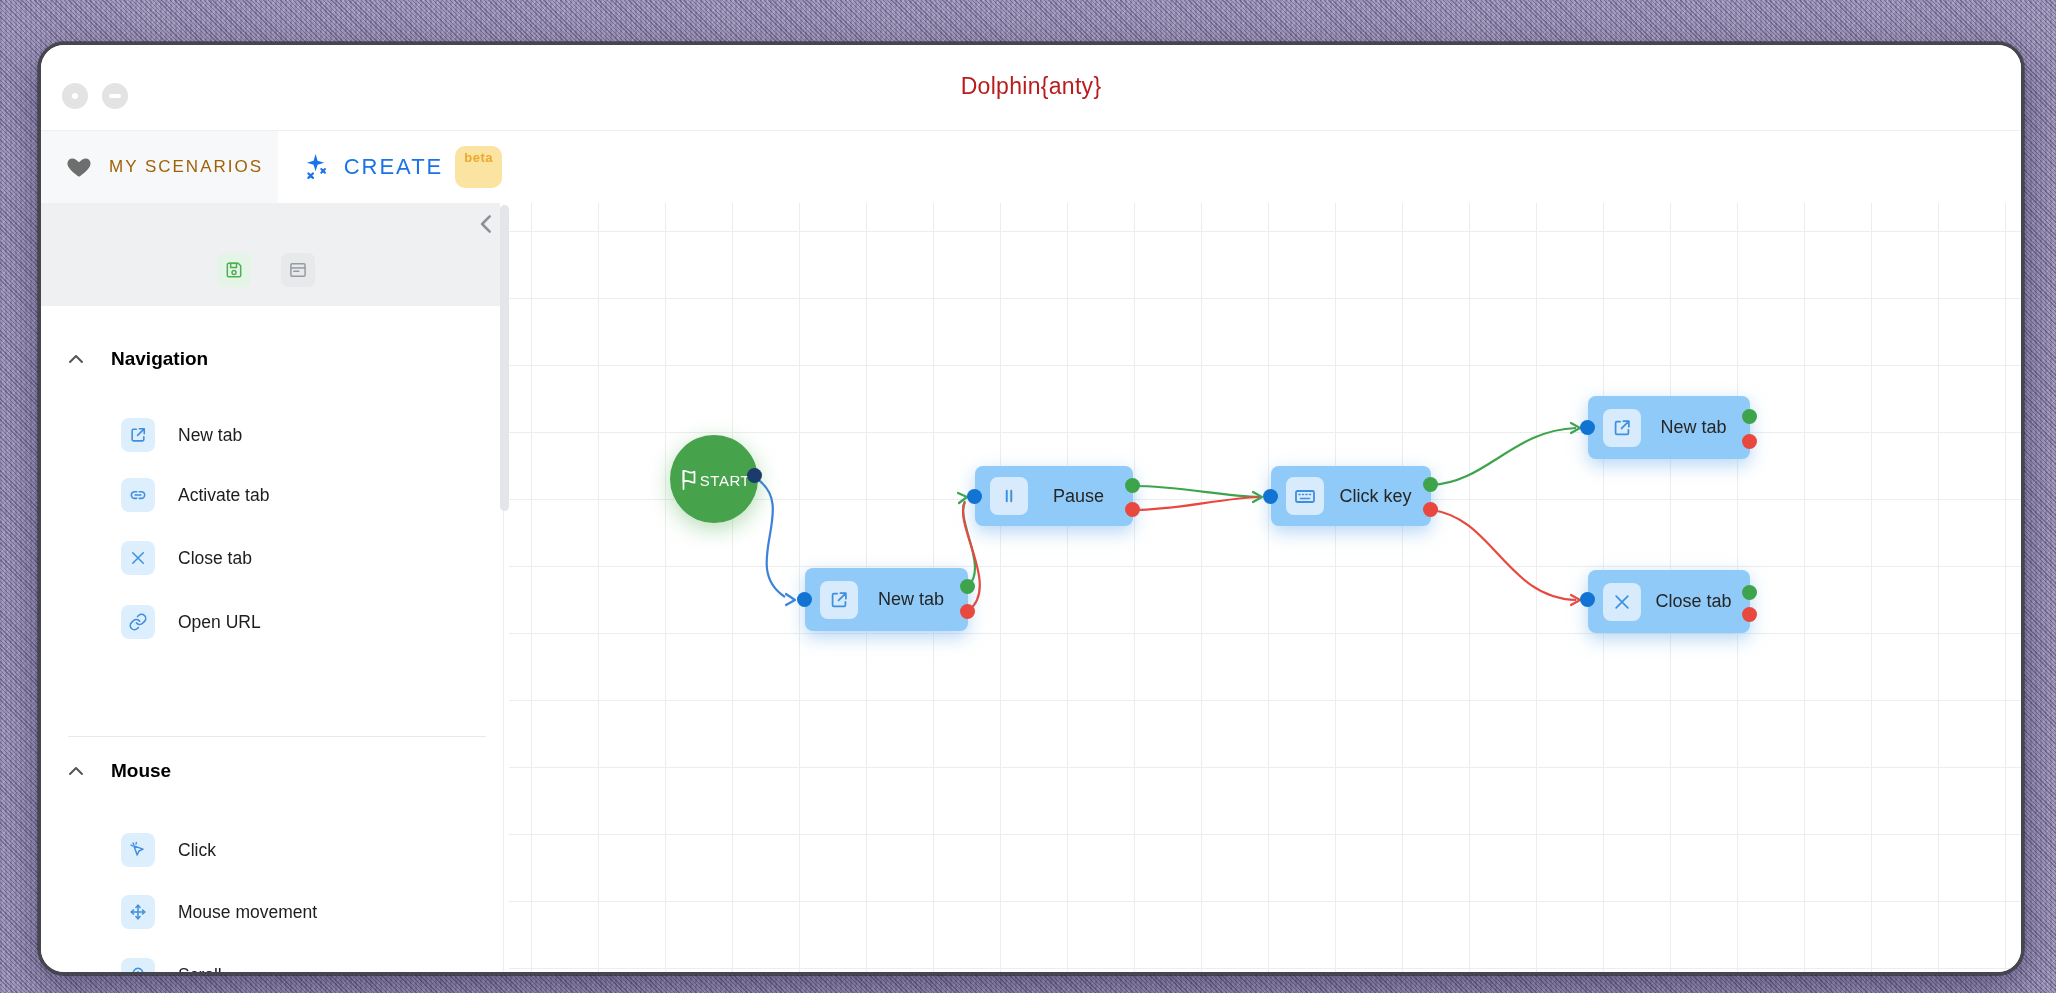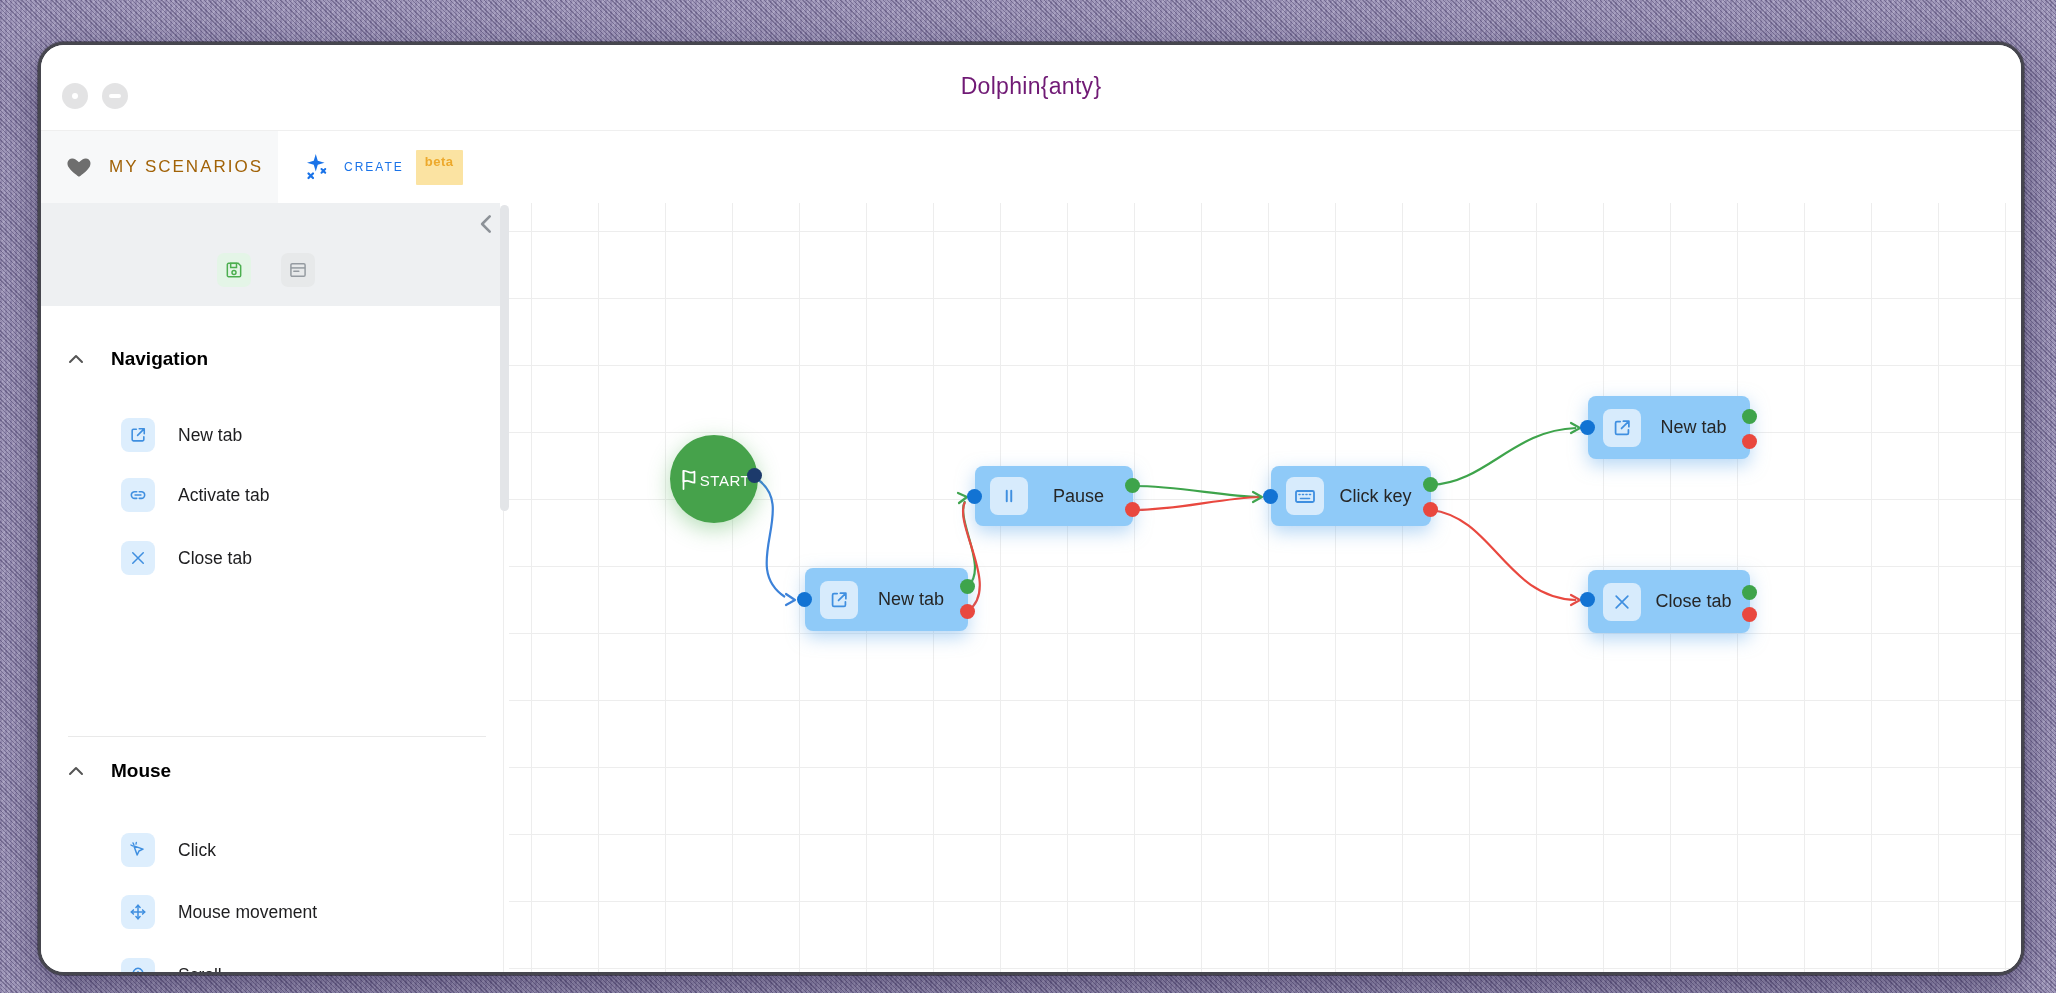--- a/index.html
+++ b/index.html
@@ -18,31 +18,31 @@
     background:#ffffff; border-radius:26px; border:3px solid #46464e;
     box-shadow:0 0 0 1px rgba(0,0,0,.35), 0 14px 40px rgba(25,15,55,.45);
     overflow:hidden;
   }
 
   
   .titlebar{ position:absolute; left:0; top:0; width:100%; height:85px; background:#fff; }
   .winbtn{ position:absolute; top:38px; width:26px; height:26px; border-radius:50%; background:#e3e3e4; }
   .winbtn .dot{ position:absolute; left:10px; top:10px; width:6px; height:6px; border-radius:50%; background:#fff; }
   .winbtn .minus{ position:absolute; left:7px; top:11px; width:12px; height:4px; border-radius:2px; background:#fff; }
-  .title{ position:absolute; left:0; right:0; top:28px; text-align:center; font-size:23px; color:#701a75; letter-spacing:.3px; }
+  .title{ position:absolute; left:0; right:0; top:28px; text-align:center; font-size:23px; color:#b91c1c; letter-spacing:.3px; }
   .titlebar-divider{ position:absolute; left:0; top:85px; width:100%; height:1px; background:#efefef; }
 
   
   .tabbar{ position:absolute; left:0; top:86px; width:100%; height:72px; background:#fff; }
   .tab{ position:absolute; top:0; height:72px; display:flex; align-items:center; cursor:default; }
   .tab-scenarios{ left:0; width:237px; background:#f7f8f9; padding-left:24px; }
   .tab-create{ left:237px; width:224px; background:#fff; padding-left:24px; }
   .tab-label-gray{ font-size:17px; color:#a16207; letter-spacing:2px; margin-left:16px; }
-  .tab-label-blue{ font-size:12px; color:#1a73e8; letter-spacing:2px; margin-left:12px; font-weight:500; }
-  .beta-badge{ margin-left:12px; background:#fbe3a2; color:#eda92c; font-size:13px; font-weight:bold; padding:4px 9px 16px; border-radius:1px; letter-spacing:.5px; }
+  .tab-label-blue{ font-size:22px; color:#1a73e8; letter-spacing:2px; margin-left:12px; font-weight:500; }
+  .beta-badge{ margin-left:12px; background:#fbe3a2; color:#eda92c; font-size:13px; font-weight:bold; padding:4px 9px 23px; border-radius:10px; letter-spacing:.5px; }
   .tab-underline{ position:absolute; left:237px; top:154px; width:224px; height:4px; background:#1b72e4; }
 
   .trash-btn{ position:absolute; left:1539px; top:104px; width:30px; height:34px; }
   .search-box{
     position:absolute; left:1577px; top:97px; width:407px; height:53px;
     background:#fff; border:1px solid #f1f1f1; border-radius:12px;
     box-shadow:0 1px 10px rgba(0,0,0,.08);
     display:flex; align-items:center; padding:0 14px 0 17px;
   }
   .search-box input{
@@ -204,20 +204,29 @@
 
       <div class="side-item" style="top:230px">
         <span class="item-icon">
           <svg width="18" height="18" viewBox="0 0 24 24">
               <path d="M5 5 L19 19 M19 5 L5 19" stroke="#3f8fe0" stroke-width="2" stroke-linecap="round"></path>
             </svg>
         </span>
         <span class="item-label">Close tab</span>
       </div>
 
+      <div class="side-item" style="top:294px">
+        <span class="item-icon">
+          <svg width="20" height="20" viewBox="0 0 24 24">
+              <path d="M10 13a5 5 0 0 0 7.54.54l2.3-2.3a5 5 0 0 0-7.07-7.07l-1.3 1.29" fill="none" stroke="#3f8fe0" stroke-width="1.9" stroke-linecap="round"></path>
+              <path d="M14 11a5 5 0 0 0-7.54-.54l-2.3 2.3a5 5 0 0 0 7.07 7.07l1.29-1.29" fill="none" stroke="#3f8fe0" stroke-width="1.9" stroke-linecap="round"></path>
+            </svg>
+        </span>
+        <span class="item-label">Open URL</span>
+      </div>
 
 
       <div class="side-divider" style="top:430px"></div>
 
       <div class="section-head" style="top:447px">
         <svg class="section-chevron" width="16" height="10" viewBox="0 0 16 10">
           <path d="M2 8 L8 2 L14 8" fill="none" stroke="#555" stroke-width="2" stroke-linecap="round" stroke-linejoin="round"></path>
         </svg>
         <span class="section-label">Mouse</span>
       </div>

